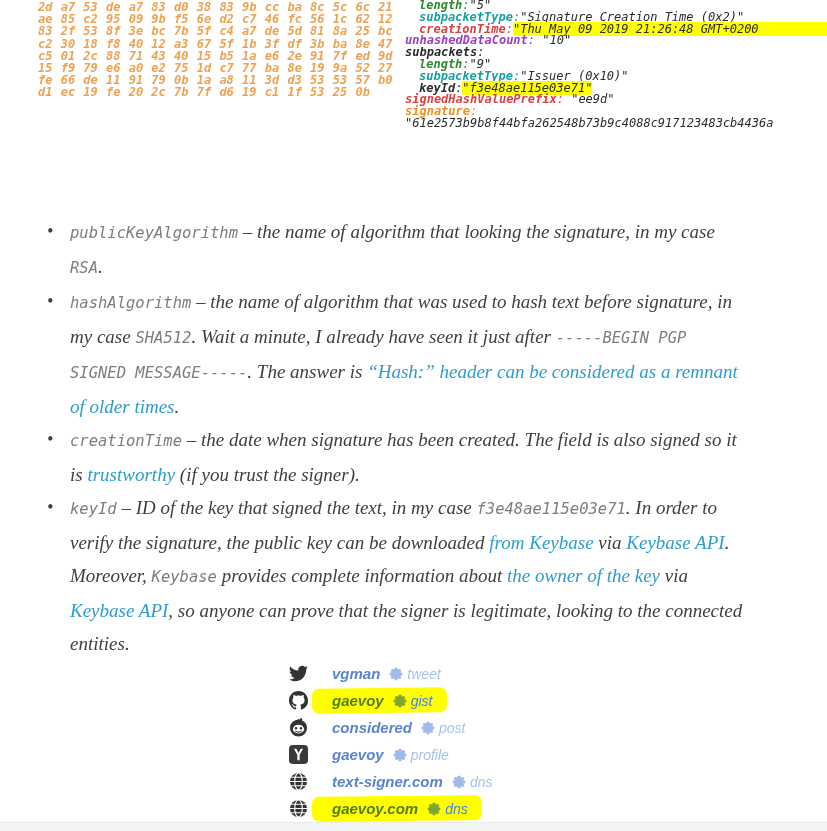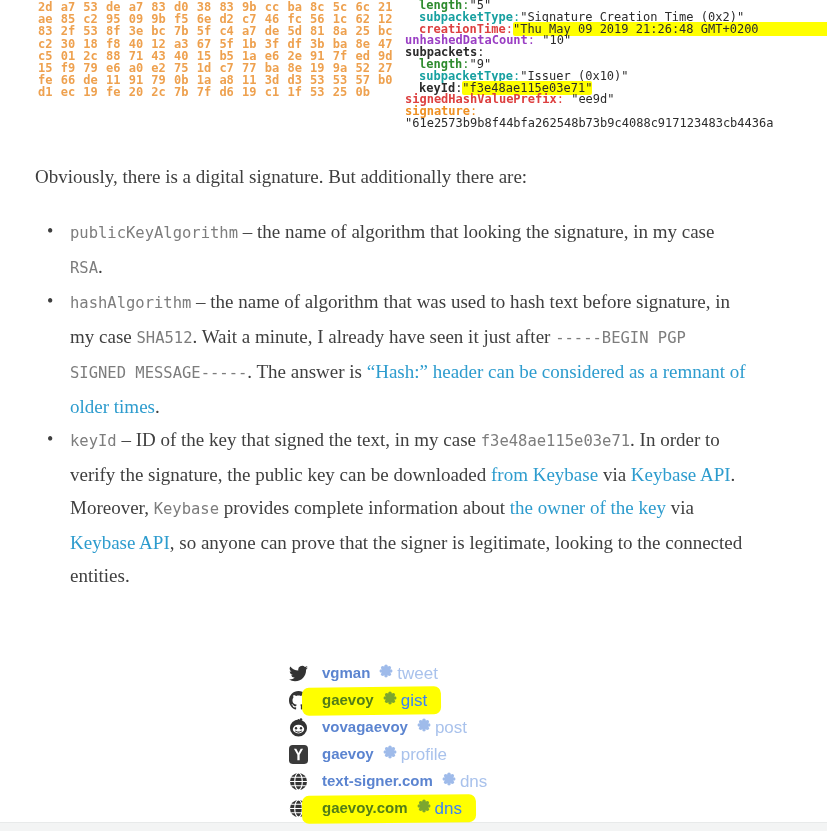--- a/index.html
+++ b/index.html
@@ -4,20 +4,21 @@
 <style>
   * { margin: 0; padding: 0; box-sizing: border-box; }
   html, body { background: #ffffff; }
   .page {
     position: relative;
     width: 827px;
     height: 831px;
     background: #ffffff;
     overflow: hidden;
     font-family: "Liberation Serif", serif;
+    font-style: italic;
   }
 
   
   .hexdump {
     position: absolute;
     left: 38px; top: 1px;
     font-family: "DejaVu Sans Mono", monospace;
     font-size: 12px;
     font-weight: 700;
     line-height: 12.2px;
@@ -104,39 +105,40 @@
     display: inline-flex;
     align-items: center;
     justify-content: center;
     color: #333333;
     flex: 0 0 20px;
   }
   .picon svg { width: 19px; height: 19px; display: block; }
   .ptext {
     position: relative;
     display: inline-flex;
-    margin-left: 10px;
+    align-items: center;
+    margin-left: 20px;
     padding: 0 4px;
     z-index: 1;
   }
   .username {
     font-size: 15px;
     font-weight: 700;
     color: #5b84d0;
     cursor: pointer;
   }
   .badge {
     display: inline-flex;
     margin-left: 9px;
     color: #9fbbea;
     cursor: pointer;
   }
   .badge svg { width: 14px; height: 14px; display: block; }
   .prooftype {
-    font-size: 17px;
+    font-size: 14px;
     margin-left: 4px;
     color: #a9c2ec;
     cursor: pointer;
   }
   .proof-row.highlighted .ptext::before {
     content: "";
     position: absolute;
     left: -16px; right: -10px; top: -4px; bottom: -4px;
     background: #ffff00;
     border-radius: 7px;
@@ -158,25 +160,25 @@
 </style>
 </head>
 <body>
 
 <div class="page">
 
   <div class="hexdump" id="hexdump"><div class="hex-row">2d a7 53 de a7 83 d0 38 83 9b cc ba 8c 5c 6c 21</div><div class="hex-row">ae 85 c2 95 09 9b f5 6e d2 c7 46 fc 56 1c 62 12</div><div class="hex-row">83 2f 53 8f 3e bc 7b 5f c4 a7 de 5d 81 8a 25 bc</div><div class="hex-row">c2 30 18 f8 40 12 a3 67 5f 1b 3f df 3b ba 8e 47</div><div class="hex-row">c5 01 2c 88 71 43 40 15 b5 1a e6 2e 91 7f ed 9d</div><div class="hex-row">15 f9 79 e6 a0 e2 75 1d c7 77 ba 8e 19 9a 52 27</div><div class="hex-row">fe 66 de 11 91 79 0b 1a a8 11 3d d3 53 53 57 b0</div><div class="hex-row">d1 ec 19 fe 20 2c 7b 7f d6 19 c1 1f 53 25 0b</div></div>
 
   <div class="packet" id="packet"><div class="pkt-line ind"><span class="pkt-key c-green">length</span><span class="pkt-colon c-green">:</span><span class="pkt-val">"5"</span></div><div class="pkt-line ind"><span class="pkt-key c-teal">subpacketType</span><span class="pkt-colon c-teal">:</span><span class="pkt-val">"Signature Creation Time (0x2)"</span></div><div class="pkt-line ind"><span class="pkt-key c-red">creationTime</span><span class="pkt-colon c-red">:</span><span class="pkt-val hl clip">"Thu May 09 2019 21:26:48 GMT+0200</span></div><div class="pkt-line"><span class="pkt-key c-purple">unhashedDataCount</span><span class="pkt-colon c-purple">: </span><span class="pkt-val">"10"</span></div><div class="pkt-line"><span class="pkt-key c-black">subpackets</span><span class="pkt-colon c-black">:</span></div><div class="pkt-line ind"><span class="pkt-key c-green">length</span><span class="pkt-colon c-green">:</span><span class="pkt-val">"9"</span></div><div class="pkt-line ind"><span class="pkt-key c-teal">subpacketType</span><span class="pkt-colon c-teal">:</span><span class="pkt-val">"Issuer (0x10)"</span></div><div class="pkt-line ind"><span class="pkt-key c-black">keyId</span><span class="pkt-colon c-black">:</span><span class="pkt-val hl">"f3e48ae115e03e71"</span></div><div class="pkt-line"><span class="pkt-key c-red">signedHashValuePrefix</span><span class="pkt-colon c-red">: </span><span class="pkt-val">"ee9d"</span></div><div class="pkt-line"><span class="pkt-key c-orange">signature</span><span class="pkt-colon c-orange">:</span></div><div class="pkt-line"><span class="pkt-val">"61e2573b9b8f44bfa262548b73b9c4088c917123483cb4436a</span></div></div>
 
-  <p class="intro">Obviously, there is a digital signature. But additionally there are:</p>
 
   <ul class="fields" id="fields">
       <li><span class="mono">publicKeyAlgorithm</span><span> – the name of algorithm that looking the signature, in my case </span><span class="mono">RSA</span><span>.</span></li>
       <li><span class="mono">hashAlgorithm</span><span> – the name of algorithm that was used to hash text before signature, in my case </span><span class="mono">SHA512</span><span>. Wait a minute, I already have seen it just after </span><span class="mono">-----BEGIN PGP SIGNED MESSAGE-----</span><span>. The answer is </span><span class="link">“Hash:” header can be considered as a remnant of older times</span><span>.</span></li>
+      <li><span class="mono">creationTime</span><span> – the date when signature has been created. The field is also signed so it is </span><span class="link">trustworthy</span><span> (if you trust the signer).</span></li>
       <li><span class="mono">keyId</span><span> – ID of the key that signed the text, in my case </span><span class="mono">f3e48ae115e03e71</span><span>. In order to verify the signature, the public key can be downloaded </span><span class="link">from Keybase</span><span> via </span><span class="link">Keybase API</span><span>. Moreover, </span><span class="mono">Keybase</span><span> provides complete information about </span><span class="link">the owner of the key</span><span> via </span><span class="link">Keybase API</span><span>, so anyone can prove that the signer is legitimate, looking to the connected entities.</span></li>
     </ul>
 
   <div class="proofs" id="proofs">
       <div class="proof-row">
         <span class="picon">
           <svg viewBox="0 0 24 24" fill="currentColor">
             <path d="M23.95 4.57a10 10 0 0 1-2.82.77 4.96 4.96 0 0 0 2.16-2.72c-.95.56-2 .96-3.13 1.19a4.92 4.92 0 0 0-8.38 4.48A13.94 13.94 0 0 1 1.64 3.16a4.92 4.92 0 0 0 1.52 6.57 4.9 4.9 0 0 1-2.23-.61v.06c0 2.38 1.69 4.37 3.95 4.82a4.96 4.96 0 0 1-2.22.08 4.93 4.93 0 0 0 4.6 3.42A9.87 9.87 0 0 1 0 19.54a13.94 13.94 0 0 0 7.55 2.21c9.06 0 14.01-7.5 14.01-14.01 0-.21 0-.42-.01-.63a10.01 10.01 0 0 0 2.4-2.54z"></path>
           </svg>
         </span>
@@ -234,21 +236,21 @@
             <circle cx="12.6" cy="1.6" r="1.4" fill="#333"></circle>
             <ellipse cx="10" cy="11.6" rx="6" ry="4.6" fill="#fff"></ellipse>
             <circle cx="7.4" cy="10.8" r="1.25" fill="#333"></circle>
             <circle cx="12.6" cy="10.8" r="1.25" fill="#333"></circle>
             <path d="M7 13.8q3 2.2 6 0" stroke="#333" stroke-width="1.1" fill="none" stroke-linecap="round"></path>
             <circle cx="3.4" cy="9" r="1.5" fill="#333"></circle>
             <circle cx="16.6" cy="9" r="1.5" fill="#333"></circle>
           </svg>
         </span>
         <span class="ptext">
-          <span class="username">vovagaevoy</span>
+          <span class="username">considered</span>
           <span class="badge">
             <svg viewBox="0 0 16 16" fill="currentColor">
               <g>
                 <circle cx="8" cy="8" r="5"></circle>
                 <circle cx="8" cy="2.6" r="2"></circle>
                 <circle cx="8" cy="13.4" r="2"></circle>
                 <circle cx="2.6" cy="8" r="2"></circle>
                 <circle cx="13.4" cy="8" r="2"></circle>
                 <circle cx="4.2" cy="4.2" r="2"></circle>
                 <circle cx="11.8" cy="4.2" r="2"></circle>

